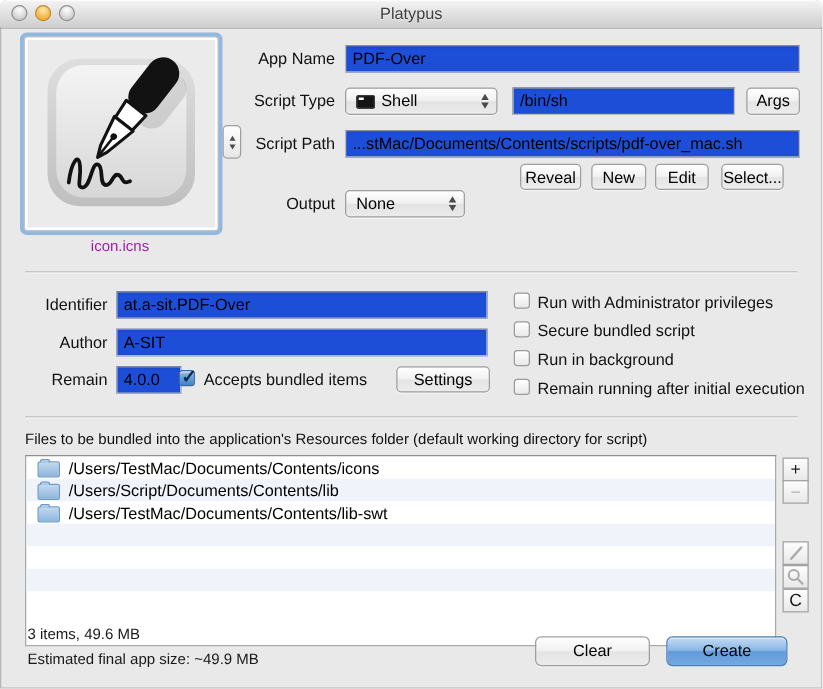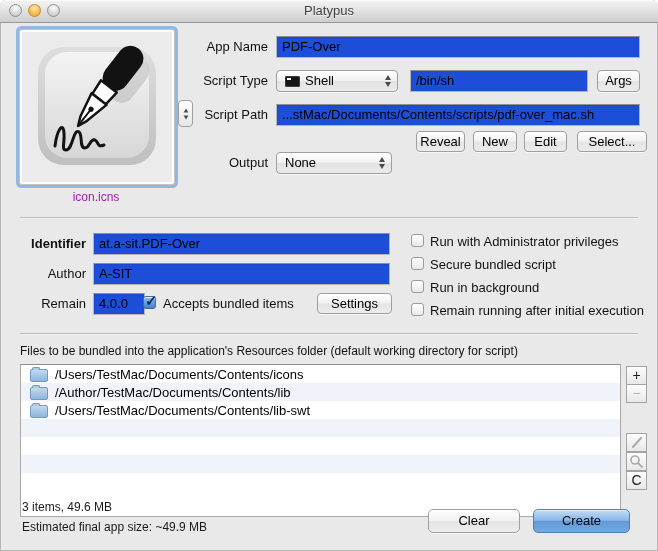--- a/index.html
+++ b/index.html
@@ -118,34 +118,34 @@
   </div>
   <div class="field" style="left:410px;top:70px;width:178px;">/bin/sh</div>
   <div class="btn" style="left:597px;top:70px;width:43px;height:22px;line-height:20px;">Args</div>
 
   <div class="lbl" style="left:110px;top:104px;width:158px;">Script Path</div>
   <div class="field" style="left:276px;top:104px;width:364px;">...stMac/Documents/Contents/scripts/pdf-over_mac.sh</div>
 
   <div class="btn" style="left:416px;top:131px;width:49px;">Reveal</div>
   <div class="btn" style="left:473px;top:131px;width:44px;">New</div>
   <div class="btn" style="left:524px;top:131px;width:43px;">Edit</div>
-  <div class="btn" style="left:577px;top:131px;width:70px;">Select...</div>
+  <div class="btn" style="left:577px;top:131px;width:50px;">Select...</div>
 
   <div class="lbl" style="left:110px;top:152px;width:158px;">Output</div>
-  <div class="popup" style="left:276px;top:152px;width:116px;">
+  <div class="popup" style="left:276px;top:152px;width:96px;">
     <span>None</span>
     <span class="arrows">
         <span class="tri-u"></span>
         <span class="tri-d"></span>
       </span>
   </div>
 
   <div class="sep" style="top:217px;"></div>
 
-  <div class="lbl" style="left:0px;top:233px;width:86px;font-weight:bold;">Identifier</div>
+  <div class="lbl" style="left:0px;top:233px;width:86px;">Identifier</div>
   <div class="field" style="left:93px;top:233px;width:297px;">at.a-sit.PDF-Over</div>
 
   <div class="lbl" style="left:0px;top:263px;width:86px;">Author</div>
   <div class="field" style="left:93px;top:263px;width:297px;">A-SIT</div>
 
   <div class="lbl" style="left:0px;top:293px;width:86px;">Remain</div>
   <div class="field" style="left:93px;top:293px;width:52px;">4.0.0</div>
 
   <span class="cb checked" style="left:143px;top:296px;"></span>
   <span class="cb-label" style="left:163px;top:296px;">Accepts bundled items</span>
@@ -167,21 +167,21 @@
 
   <div class="files-label">Files to be bundled into the application's Resources folder (default working directory for script)</div>
 
   <div class="filelist">
     <div class="frow">
       <span class="folder"></span>
       <span>/Users/TestMac/Documents/Contents/icons</span>
     </div>
     <div class="frow alt">
       <span class="folder"></span>
-      <span>/Author/TestMac/Documents/Contents/lib</span>
+      <span>/Users/Script/Documents/Contents/lib</span>
     </div>
     <div class="frow">
       <span class="folder"></span>
       <span>/Users/TestMac/Documents/Contents/lib-swt</span>
     </div>
     <div class="frow alt"></div>
     <div class="frow"></div>
     <div class="frow alt"></div>
     <div class="frow"></div>
   </div>

